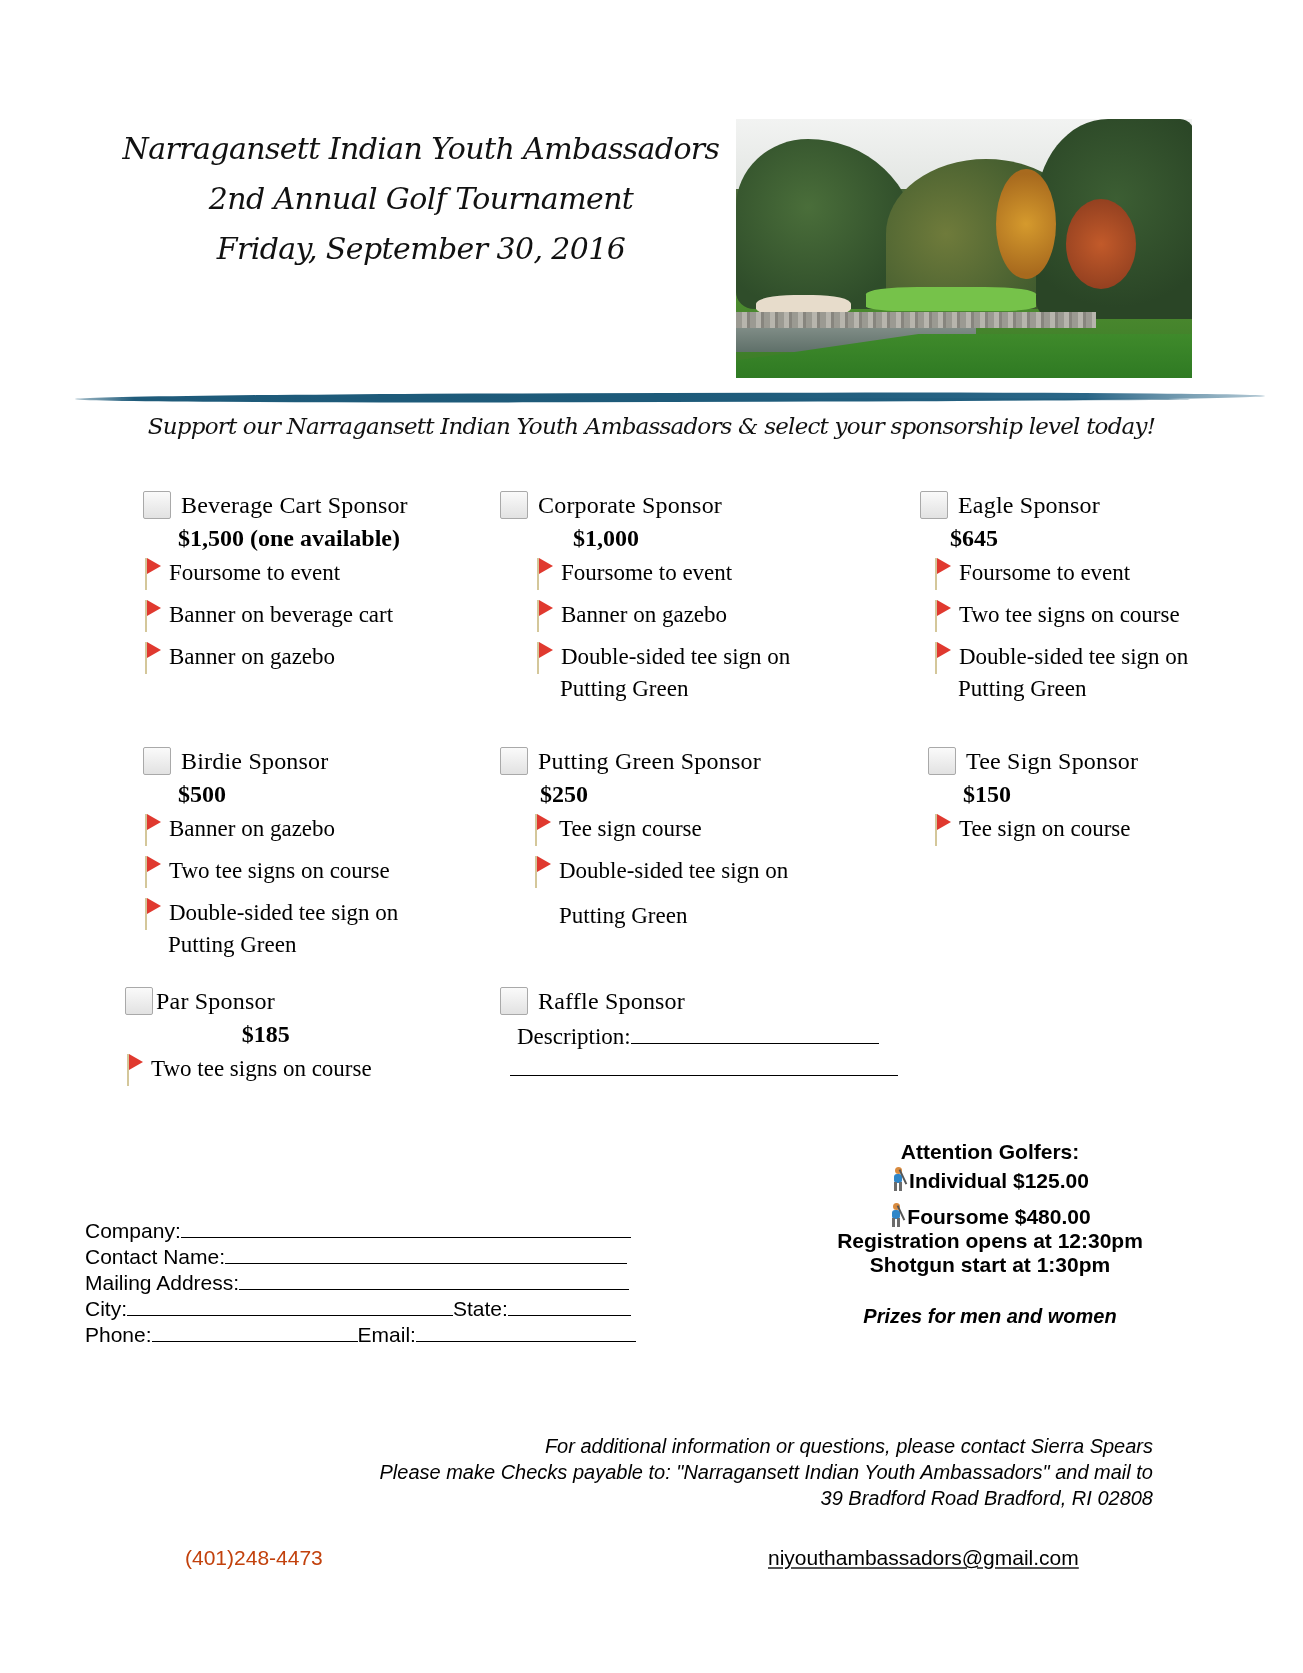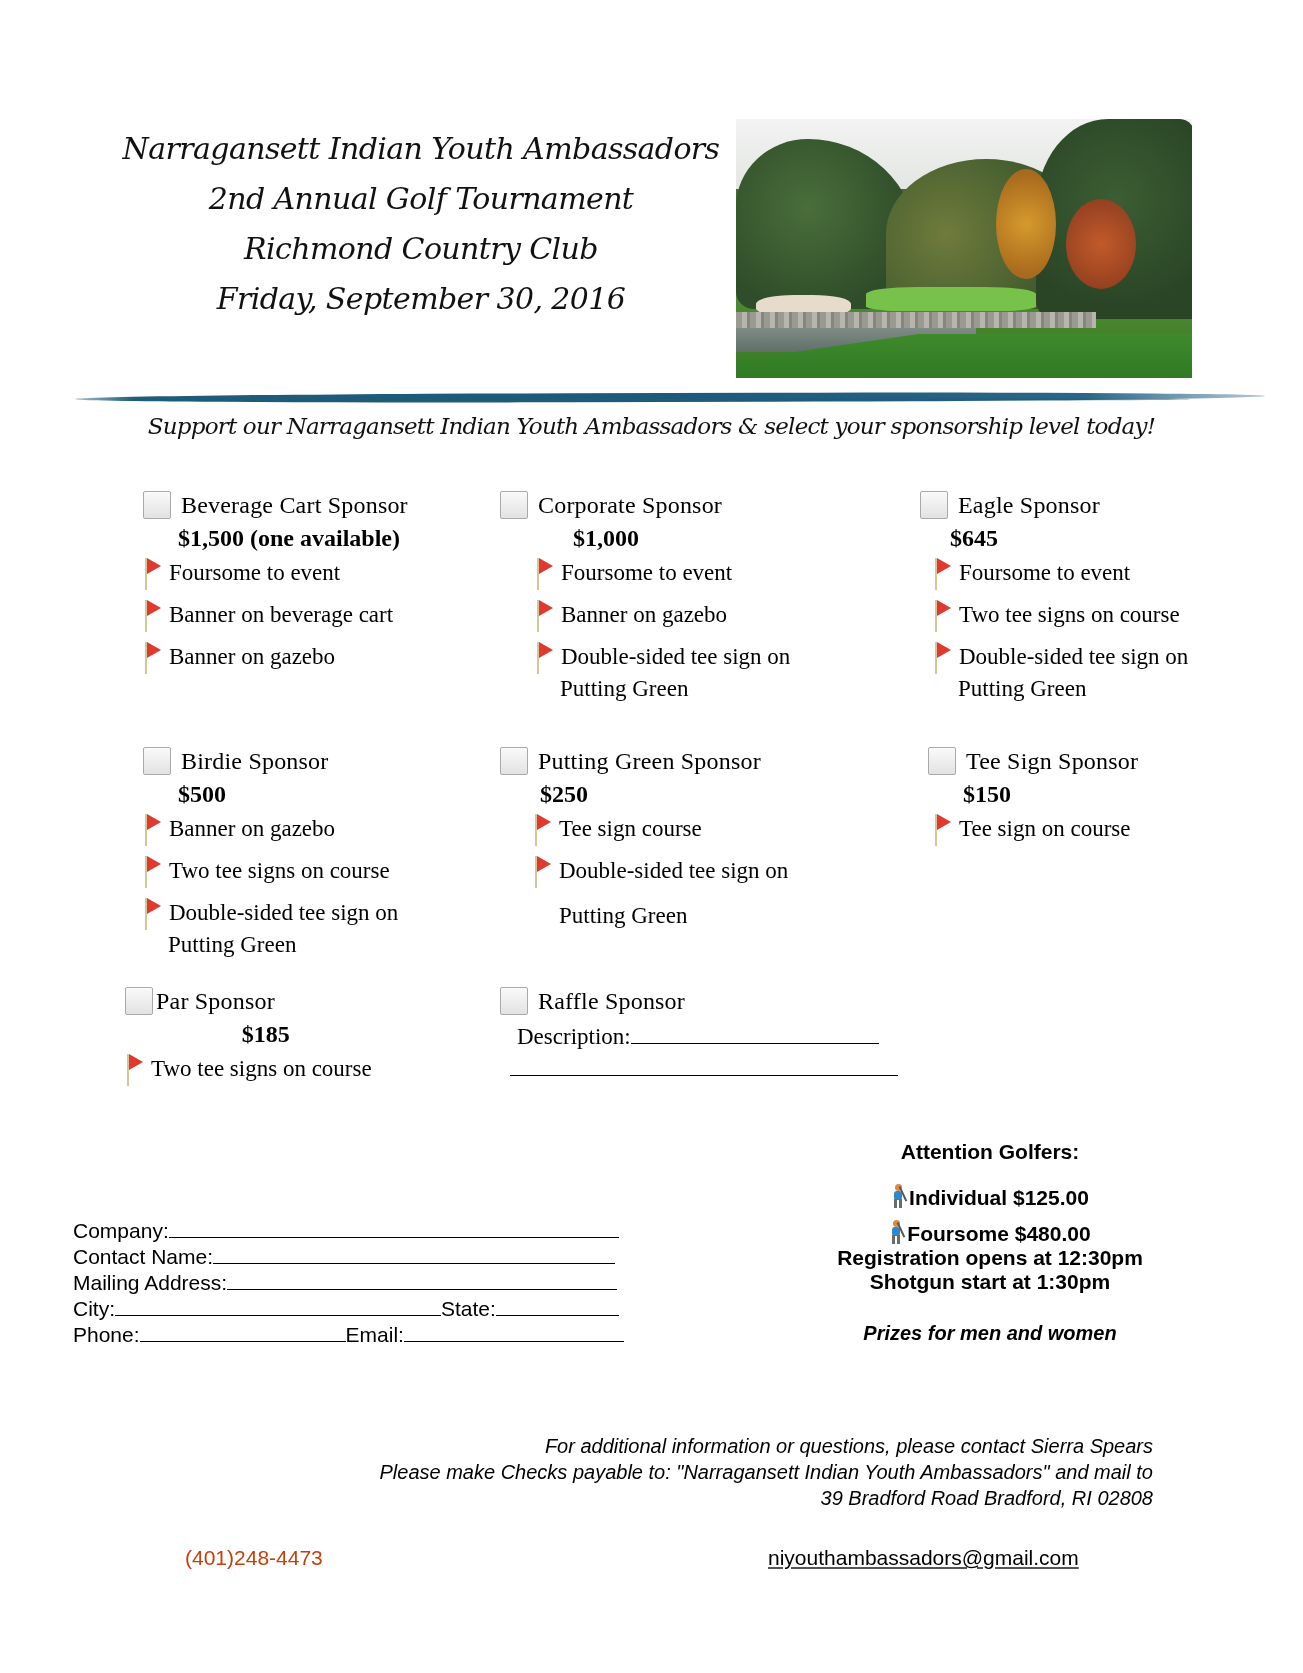--- a/index.html
+++ b/index.html
@@ -66,39 +66,38 @@
     font-weight: bold; font-size: 21px; color: #000; }
   .golfers .row { white-space: nowrap; }
   .golfer-icon { display: inline-block; width: 16px; height: 24px; position: relative; vertical-align: -3px; margin-right: 2px; }
   .golfer-icon .head { position:absolute; left:4px; top:0; width:7px; height:7px; border-radius:50%; background:#d98b3f; }
   .golfer-icon .body { position:absolute; left:3px; top:7px; width:8px; height:9px; border-radius:3px; background:#2f86c8; }
   .golfer-icon .legs { position:absolute; left:3px; top:15px; width:8px; height:9px; background: linear-gradient(90deg,#6b6b6b 0 3px,transparent 3px 5px,#6b6b6b 5px 8px); }
   .golfer-icon .club { position:absolute; left:11px; top:2px; width:1.5px; height:16px; background:#555; transform: rotate(-25deg); }
   .prizes { font-weight: bold; font-style: italic; font-size: 20px; margin-top: 28px; }
 
   
-  .form { left: 73px; top: 1218px; font-family: "Liberation Sans", sans-serif; font-size: 21px; line-height: 26px; color: #000; }
+  .form { left: 85px; top: 1218px; font-family: "Liberation Sans", sans-serif; font-size: 21px; line-height: 26px; color: #000; }
   .form .frow { white-space: nowrap; display: flex; align-items: baseline; }
   .form .fline { display: inline-block; border-bottom: 1.5px solid #000; height: 18px; }
 
   
   .footer { left: 150px; top: 1433px; width: 1003px; text-align: right; font-family: "Liberation Sans", sans-serif;
     font-style: italic; font-size: 20px; line-height: 26px; color: #000; }
   .footer div { white-space: nowrap; }
   .phone { left: 185px; top: 1546px; font-family: "Liberation Sans", sans-serif; font-size: 21px; color:#c2410c; }
   .email { left: 768px; top: 1546px; font-family: "Liberation Sans", sans-serif; font-size: 21px; color:#000;
     text-decoration: underline; text-decoration-color: #555; cursor: pointer; }
 </style>
 </head>
 <body>
 
 <div class="abs title-block">
   <span class="title-line">Narragansett Indian Youth Ambassadors</span>
   <span class="title-line">2nd Annual Golf Tournament</span>
-  <span class="title-line">Richmond Country Club</span>
   <span class="title-line">Friday, September 30, 2016</span>
 </div>
 
 <div class="abs photo" title="Golf course green with autumn trees, stone wall and pond">
   <div class="sky"></div>
   <div class="trees-l"></div>
   <div class="trees-m"></div>
   <div class="trees-r"></div>
   <div class="trees-o"></div>
   <div class="trees-r2"></div>
@@ -301,21 +300,21 @@
   </div>
   <div class="desc" style="margin-left:17px; margin-top:6px;">
     <span>Description:</span><span class="uline" style="width:248px;"></span>
   </div>
   <div style="margin-left:10px; margin-top:4px;">
     <span class="uline" style="width:388px;"></span>
   </div>
 </div>
 
 <div class="abs golfers">
-  <div class="row" style="margin-bottom:20px;">Attention Golfers:</div>
+  <div class="row" style="margin-bottom:3px;">Attention Golfers:</div>
   <div class="row" style="margin-bottom:10px;">
     <span class="golfer-icon"><span class="head"></span><span class="body"></span><span class="legs"></span><span class="club"></span></span><span>Individual $125.00</span>
   </div>
   <div class="row">
     <span class="golfer-icon"><span class="head"></span><span class="body"></span><span class="legs"></span><span class="club"></span></span><span>Foursome $480.00</span>
   </div>
   <div class="row">Registration opens at 12:30pm</div>
   <div class="row">Shotgun start at 1:30pm</div>
   <div class="row prizes">Prizes for men and women</div>
 </div>

